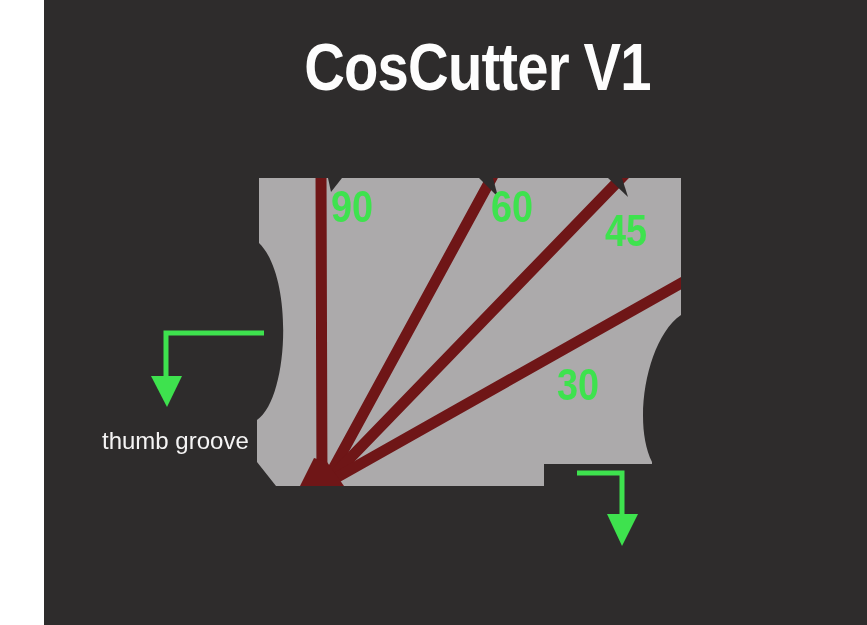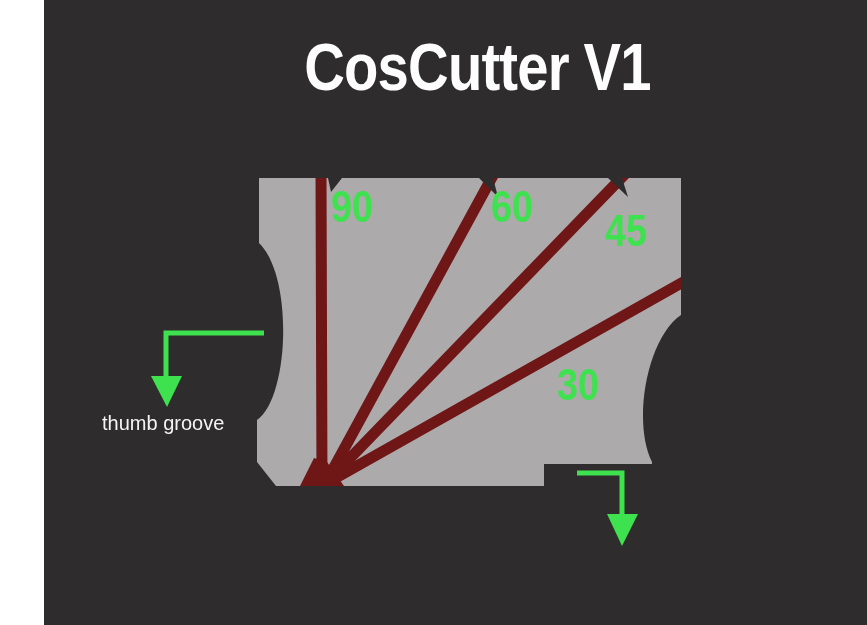--- a/index.html
+++ b/index.html
@@ -40,21 +40,21 @@
   .angle-60{left:447px;top:184px;}
   .angle-45{left:561px;top:208px;}
   .angle-30{left:513px;top:362px;}
   .callout{
     position:absolute;
     color:#f5f4f4;
     font-weight:500;
     line-height:1.1;
     white-space:nowrap;
   }
-  .callout-thumb{left:58px;top:412px;font-size:20px;}
+  .callout-thumb{left:58px;top:428px;font-size:24px;}
   .callout-ruler{left:427px;top:555px;font-size:27px;}
 </style>
 </head>
 <body>
 
 <div class="stage">
 
   <div class="title">CosCutter V1</div>
 
   <svg class="svg-layer" width="867" height="625" viewBox="0 0 867 625">

